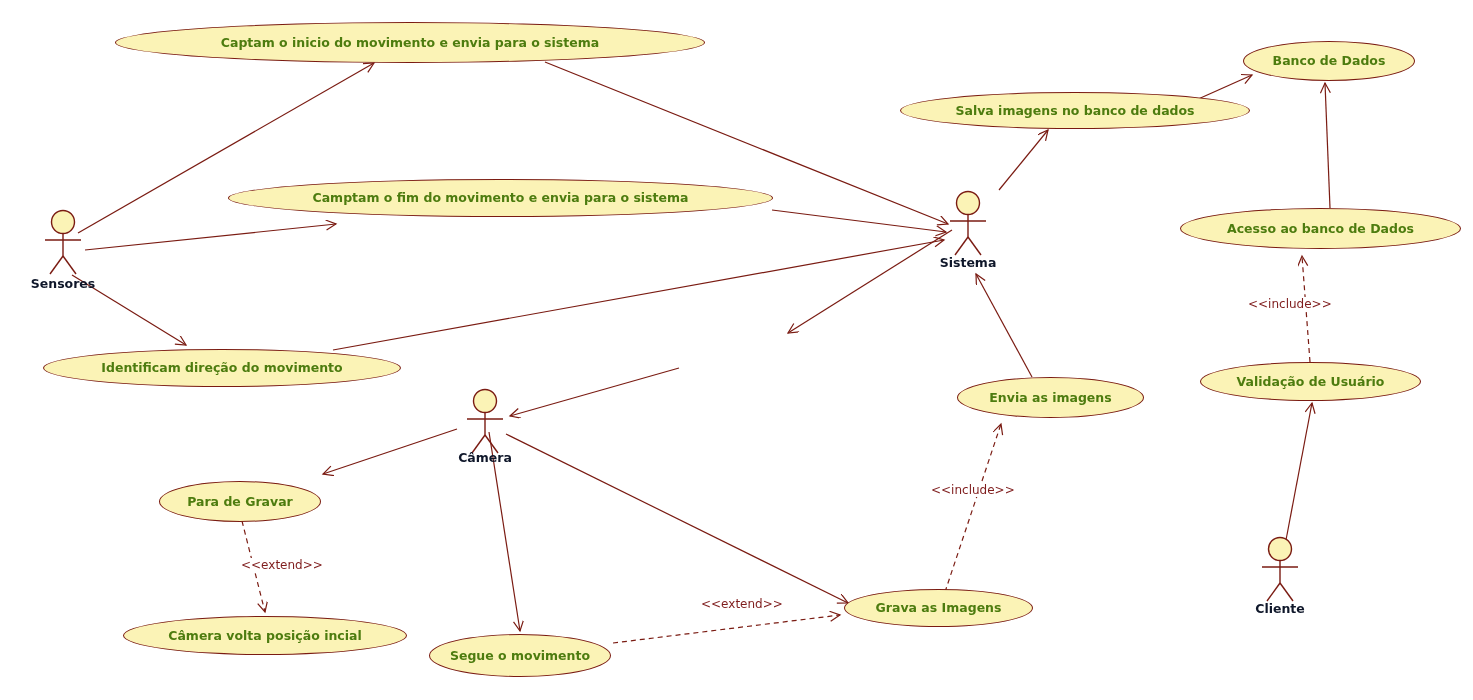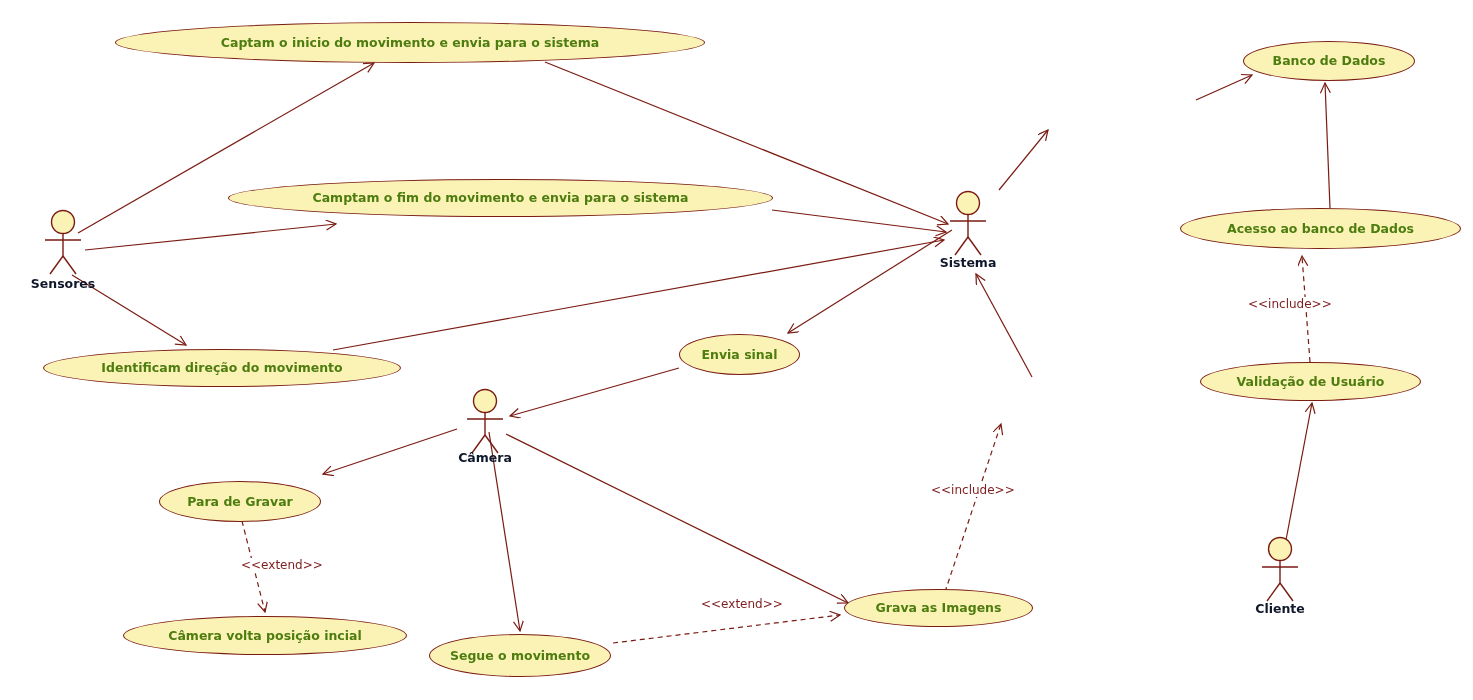--- a/index.html
+++ b/index.html
@@ -114,37 +114,40 @@
   </div>
 
   <div class="node" style="left:228px;top:179px;width:545px;height:38px;">
     <span>Camptam o fim do movimento e envia para o sistema</span>
   </div>
 
   <div class="node" style="left:43px;top:349px;width:358px;height:38px;">
     <span>Identificam direção do movimento</span>
   </div>
 
+  <div class="node" style="left:900px;top:92px;width:350px;height:37px;">
+    <span>Salva imagens no banco de dados</span>
+  </div>
 
   <div class="node" style="left:1243px;top:41px;width:172px;height:40px;">
     <span>Banco de Dados</span>
   </div>
 
   <div class="node" style="left:1180px;top:208px;width:281px;height:41px;">
     <span>Acesso ao banco de Dados</span>
   </div>
 
   <div class="node" style="left:1200px;top:362px;width:221px;height:39px;align-items:center;">
     <span>Validação de Usuário</span>
   </div>
 
-  <div class="node" style="left:679px;top:334px;width:121px;height:41px;">
-    <span>Envia sinal</span>
-  </div>
-
+
+  <div class="node" style="left:957px;top:377px;width:187px;height:41px;">
+    <span>Envia as imagens</span>
+  </div>
 
   <div class="node" style="left:159px;top:481px;width:162px;height:41px;">
     <span>Para de Gravar</span>
   </div>
 
   <div class="node" style="left:429px;top:634px;width:182px;height:43px;">
     <span>Segue o movimento</span>
   </div>
 
   <div class="node" style="left:123px;top:616px;width:284px;height:39px;">

